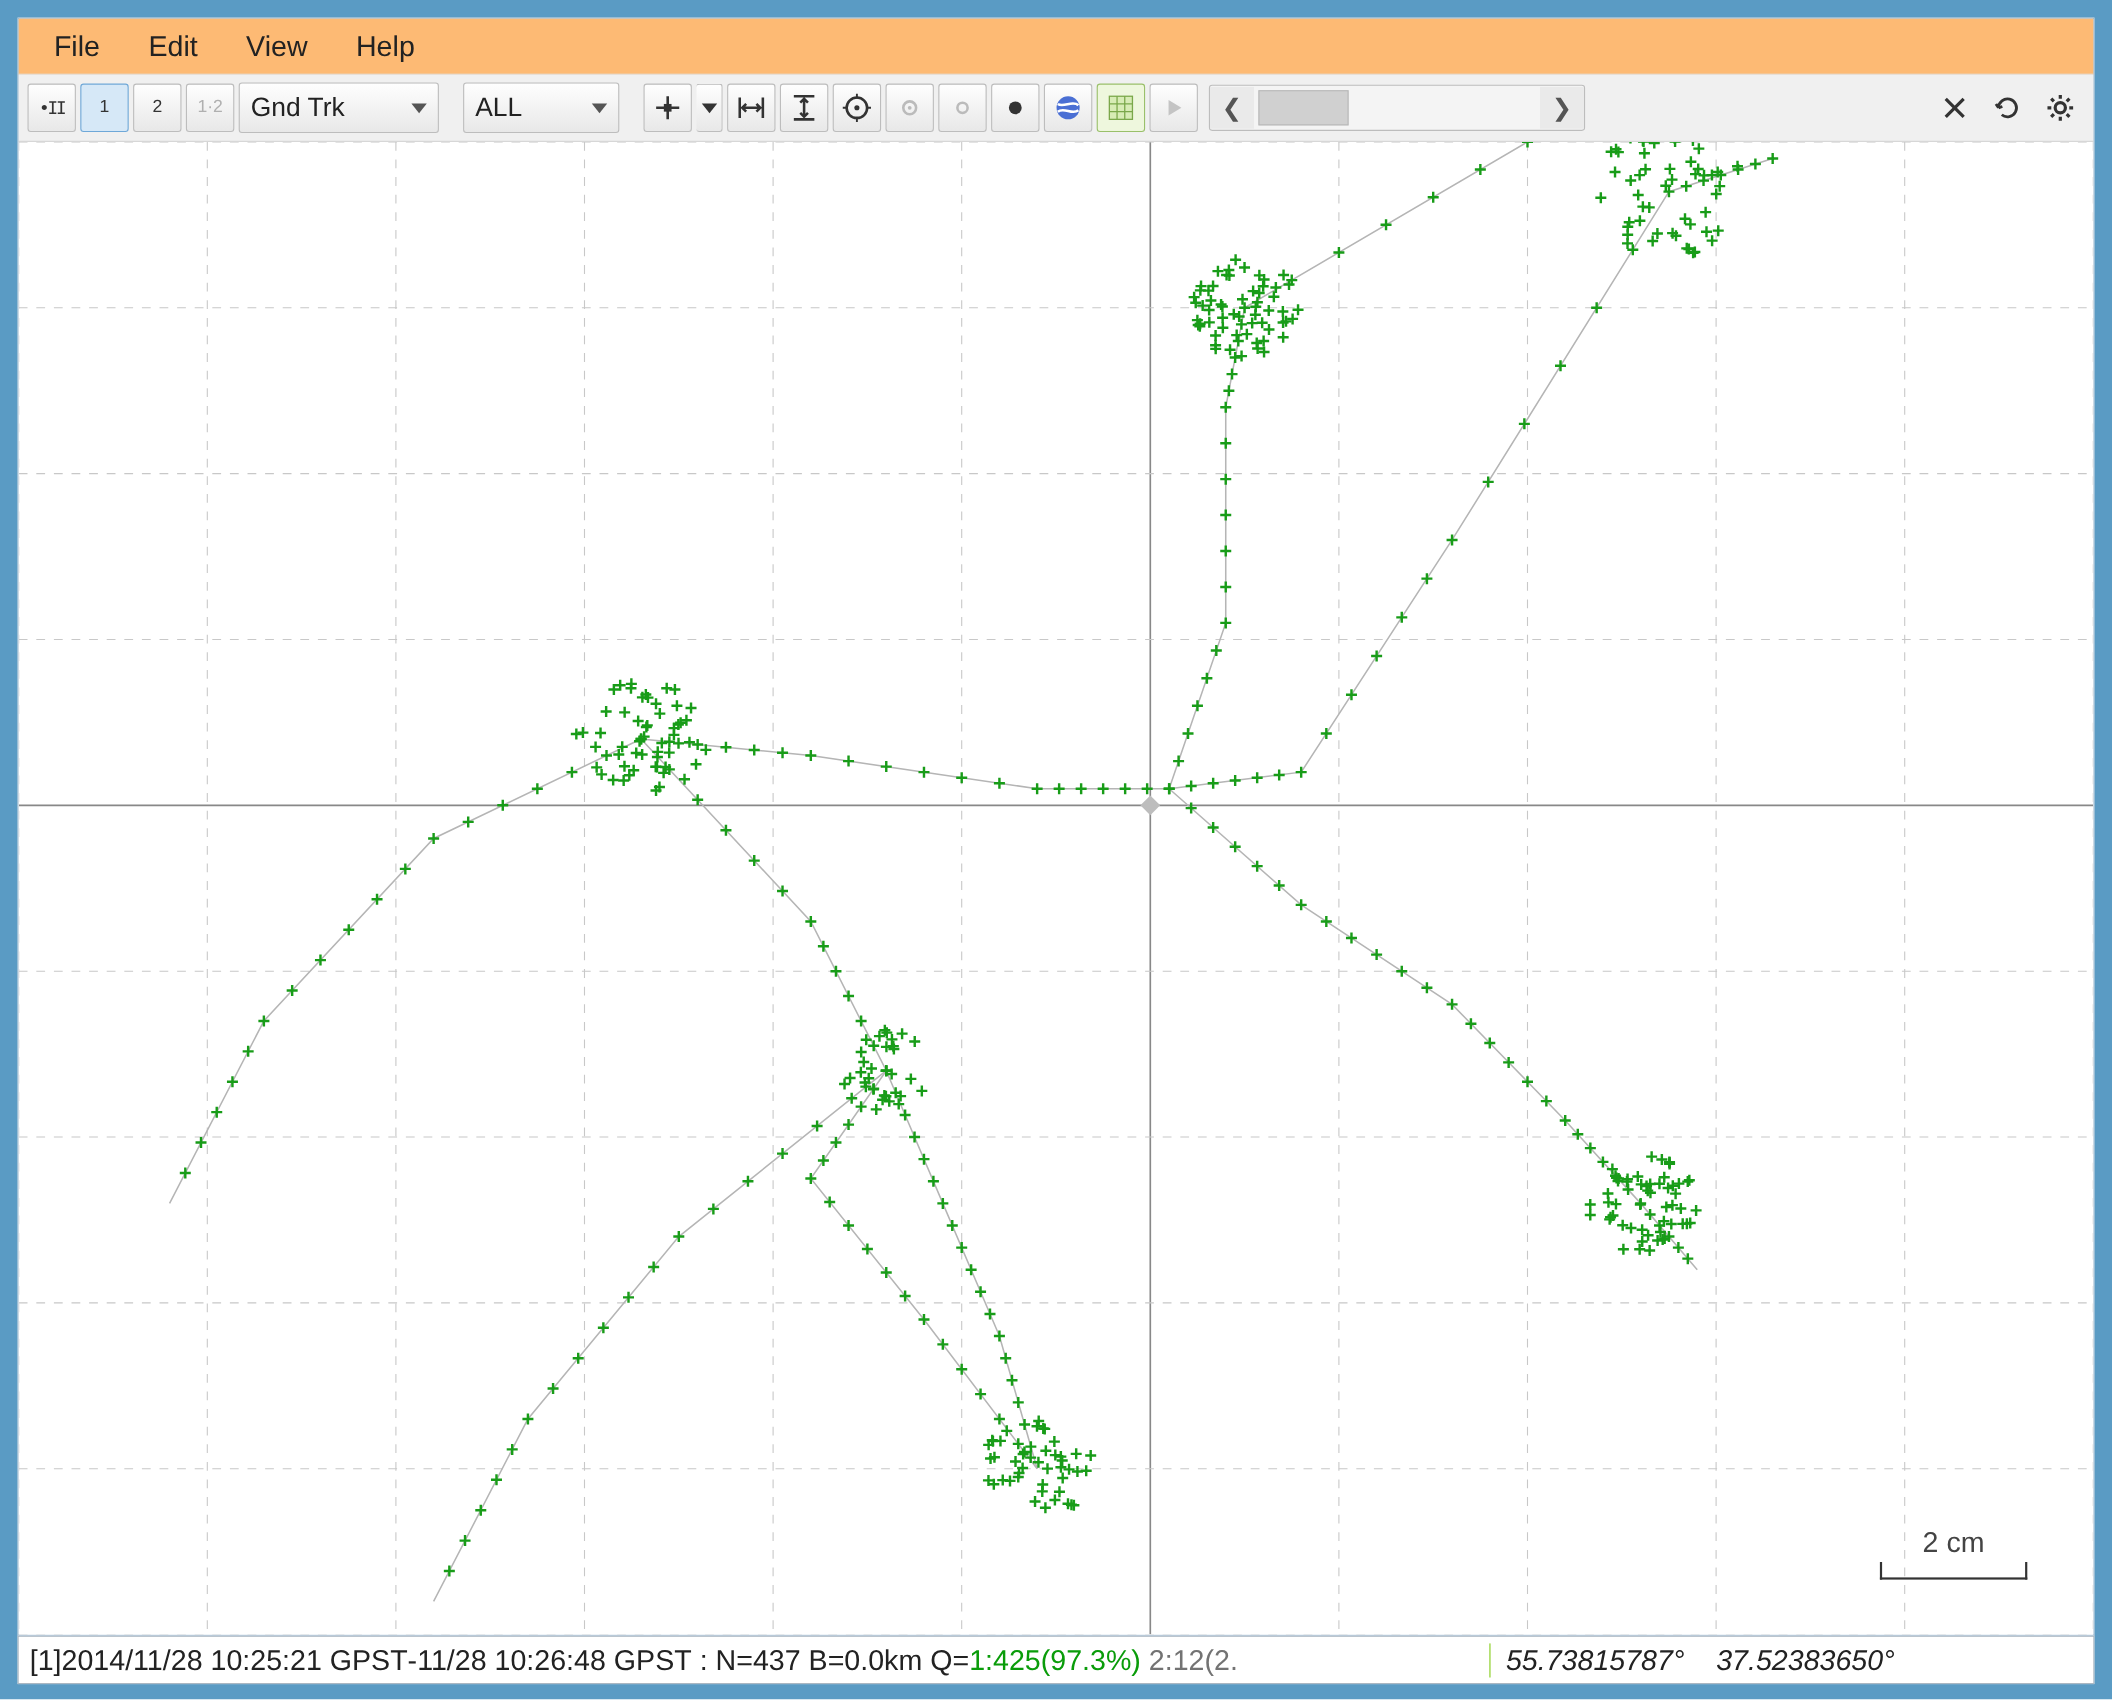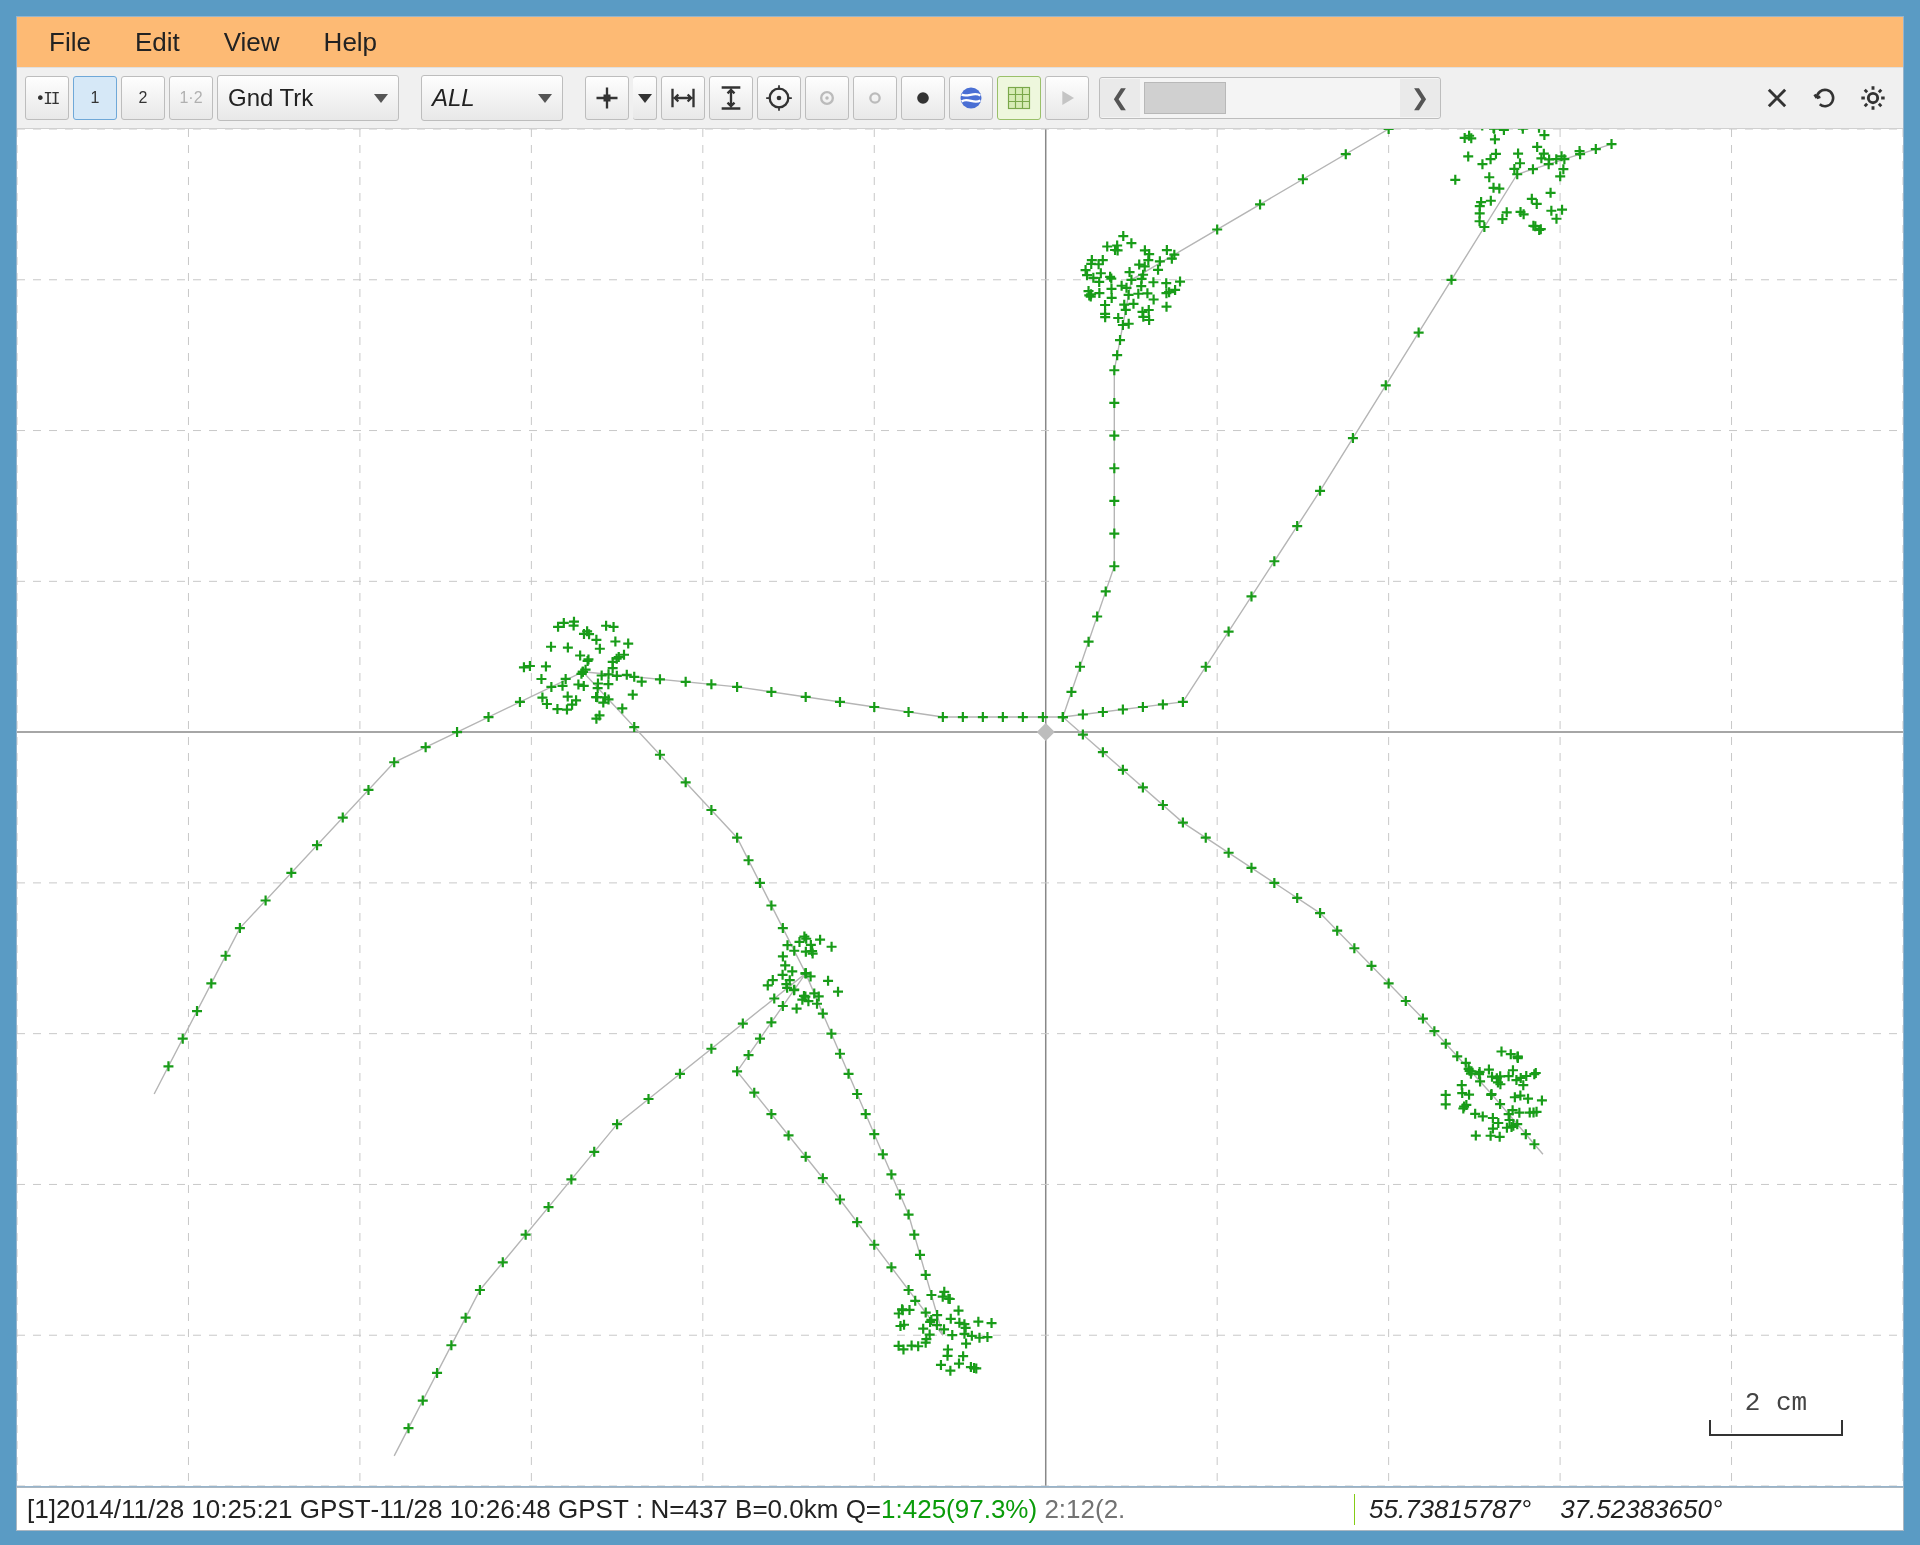--- a/index.html
+++ b/index.html
@@ -13,21 +13,21 @@
 .tb-btn.disabled{color:#b0b0b0;}
 .tb-sel{height:44px;min-width:120px;border:1px solid #bdbdbd;border-radius:3px;background:linear-gradient(#fefefe,#e8e8e8);display:flex;align-items:center;justify-content:space-between;padding:0 10px;gap:8px;}
 .chev{width:0;height:0;border-left:7px solid transparent;border-right:7px solid transparent;border-top:9px solid #555;}
 .sep{width:14px;}
 .scroll-range{flex:0 0 340px;height:40px;display:flex;align-items:center;border:1px solid #bdbdbd;border-radius:3px;background:#f4f4f4;margin:0 6px;}
 .scroll-range .arw{width:40px;height:38px;display:flex;align-items:center;justify-content:center;color:#555;font-size:22px;background:#eaeaea;}
 .scroll-range .thumb{width:80px;height:30px;background:#d0d0d0;border:1px solid #b8b8b8;margin-left:4px;}
 .scroll-range .track{flex:1;}
 .spacer{flex:1;}
 .icon-svg{width:28px;height:28px;}
-.plot-area{flex:1;position:relative;background:#ffffff;overflow:hidden;font-family:Liberation Mono, monospace;}
+.plot-area{flex:1;position:relative;background:#ffffff;overflow:hidden;}
 .plot-area svg{position:absolute;left:0;top:0;}
 .scale-bar{position:absolute;right:60px;bottom:50px;text-align:center;color:#444;font-size:26px;}
 .scale-bar .line{width:130px;height:14px;border-left:2px solid #333;border-right:2px solid #333;border-bottom:2px solid #333;margin-top:2px;}
 .statusbar{height:44px;margin:0 16px 14px 16px;background:#fff;border:1px solid #aab7c2;display:flex;align-items:center;font-size:26px;box-sizing:border-box;}
 .status-main{flex:1;padding:0 10px;white-space:nowrap;overflow:hidden;display:flex;align-items:center;gap:0;}
 .status-main span{white-space:pre;}
 .status-right{width:520px;border-left:1px solid #84cc16;padding:0 14px;white-space:nowrap;font-style:italic;}
 .q-green{color:#0a9c0a;}
 .q-orange{color:#737373;}
 </style>
@@ -47,21 +47,21 @@
     <div class="toolbar">
       <div class="tb-btn" style="font-family:monospace;letter-spacing:-2px;">•II</div>
       <div class="tb-btn active">1</div>
       <div class="tb-btn">2</div>
       <div class="tb-btn disabled">1·2</div>
       <div class="tb-sel" style="min-width:160px;">
         <span>Gnd Trk</span>
         <span class="chev"></span>
       </div>
       <div class="sep"></div>
-      <div class="tb-sel" style="min-width:120px;font-style:italic;">
+      <div class="tb-sel" style="min-width:120px;">
         <span>ALL</span>
         <span class="chev"></span>
       </div>
       <div class="sep"></div>
 
       <div class="tb-btn">
         <svg class="icon-svg" viewBox="0 0 24 24">
             <path d="M12 3v18M3 12h18" stroke="#333" stroke-width="2"></path>
             <rect x="9" y="9" width="6" height="6" fill="#333"></rect>
           </svg>

